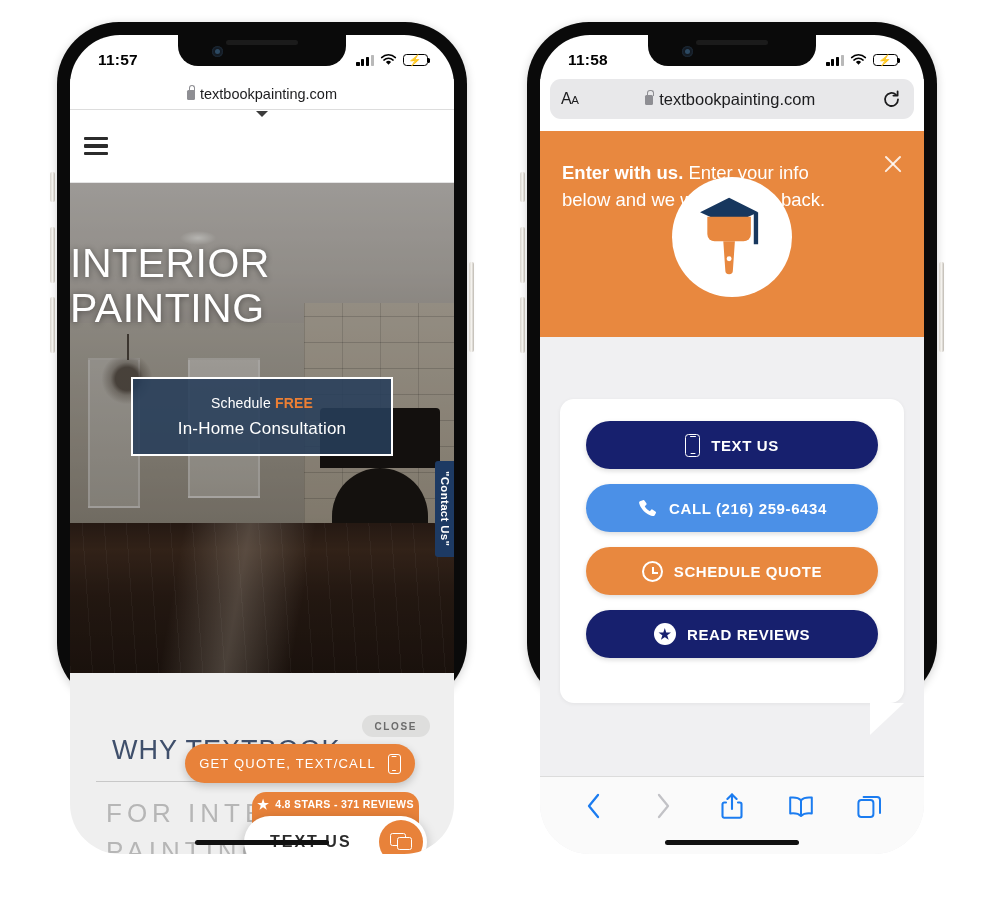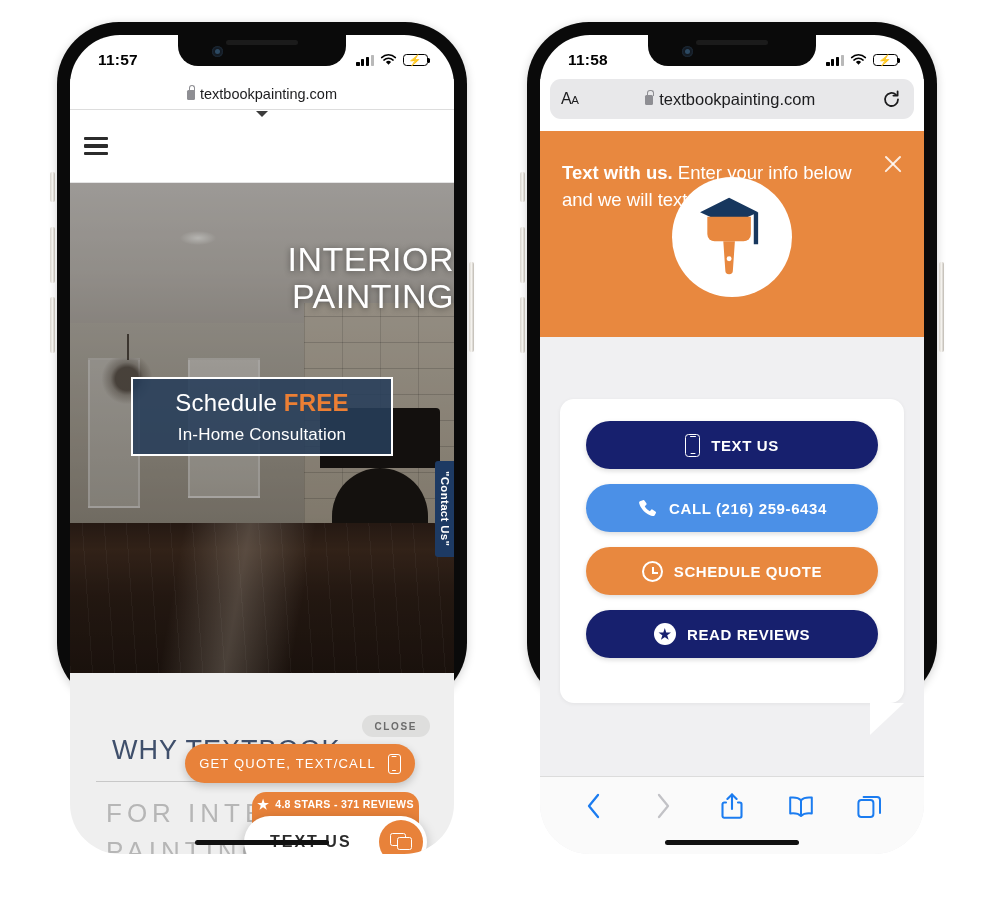--- a/index.html
+++ b/index.html
@@ -167,31 +167,31 @@
   .hero-floor::after{
     content:"";position:absolute;inset:0;
     background:
       linear-gradient(100deg, rgba(255,255,255,0) 28%, rgba(255,240,220,.30) 44%, rgba(255,255,255,0) 60%),
       repeating-linear-gradient(86deg, rgba(255,255,255,.05) 0 1px, transparent 1px 22px);
   }
   .hero-shade { position:absolute;inset:0;background:rgba(20,18,15,.30); }
 
   .hero-title {
     position: absolute; top: 58px; left: 0; right: 0;
-    text-align: right; color: #fff; font-weight: 300;
-    font-size: 34px; line-height: 1.1; letter-spacing: .5px;
-    text-shadow: 0 1px 6px rgba(0,0,0,.45); z-index: 5; margin-left: 48px;
+    text-align: left; color: #fff; font-weight: 300;
+    font-size: 41px; line-height: 1.1; letter-spacing: .5px;
+    text-shadow: 0 1px 6px rgba(0,0,0,.45); z-index: 5;
   }
   .hero-cta {
     position: absolute; top: 194px; left: 61px; width: 262px; height: 79px;
     background: rgba(39,62,90,.88); border: 2.5px solid #fff;
     display: flex; flex-direction: column; align-items: center; justify-content: center;
     gap: 8px; color: #fff; z-index: 6;
   }
-  .hero-cta-l1 { font-size: 24px; font-weight: 400; letter-spacing: .2px; }
+  .hero-cta-l1 { font-size: 14px; font-weight: 400; letter-spacing: .2px; }
   .hero-cta-l1 b { color: #ec7f34; font-weight: 800; }
   .hero-cta-l2 { font-size: 17px; font-weight: 400; letter-spacing: .2px; }
 
   .contact-tab {
     position: absolute; right: 0; top: 278px; width: 19px; height: 96px;
     background: #1d3a63; color: #fff; z-index: 8;
     border-radius: 3px 0 0 3px;
     display: flex; align-items: center; justify-content: center;
   }
   .contact-tab span {
@@ -528,21 +528,21 @@
             <svg width="19" height="19" viewBox="0 0 19 19">
               <path d="M16 9.5 a6.5 6.5 0 1 1 -2.1 -4.8" stroke="#1c1c1e" stroke-width="1.8" fill="none" stroke-linecap="round"></path>
               <path d="M15.6 1.4 v4.2 h-4.2" stroke="#1c1c1e" stroke-width="1.8" fill="none" stroke-linecap="round" stroke-linejoin="round"></path>
             </svg>
           </span>
         </div>
       </div>
 
       <div class="p2-orange">
         <div class="p2-head-text">
-          <b>Text with us.</b><span> Enter your info below and we will text you back.</span>
+          <b>Enter with us.</b><span> Enter your info below and we will text you back.</span>
         </div>
         <div class="p2-close"></div>
       </div>
 
       <div class="p2-gray"></div>
 
       <div class="avatar-circle">
         <svg width="76" height="90" viewBox="0 0 52 62">
           <path d="M4 14 L24 4 L44 14 L24 23 Z" fill="#17375e"></path>
           <rect x="41" y="14" width="3" height="22" fill="#17375e"></rect>

